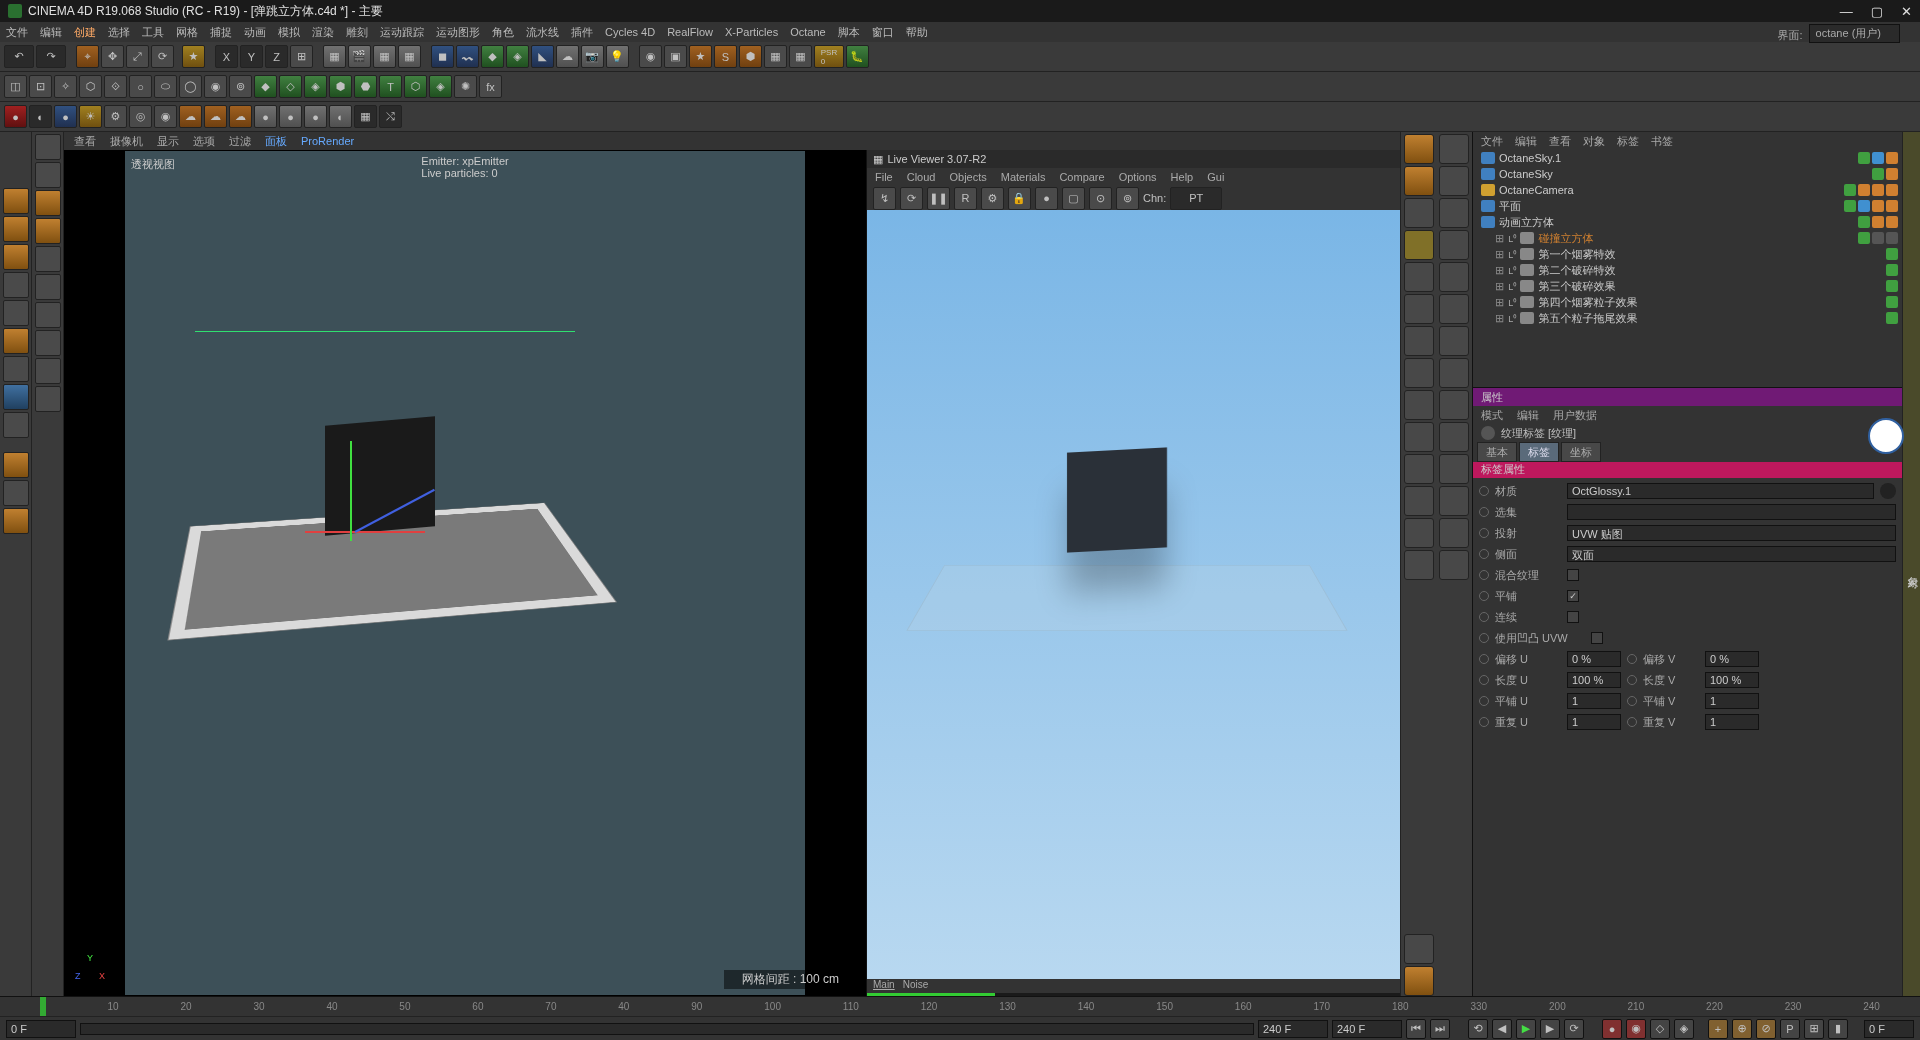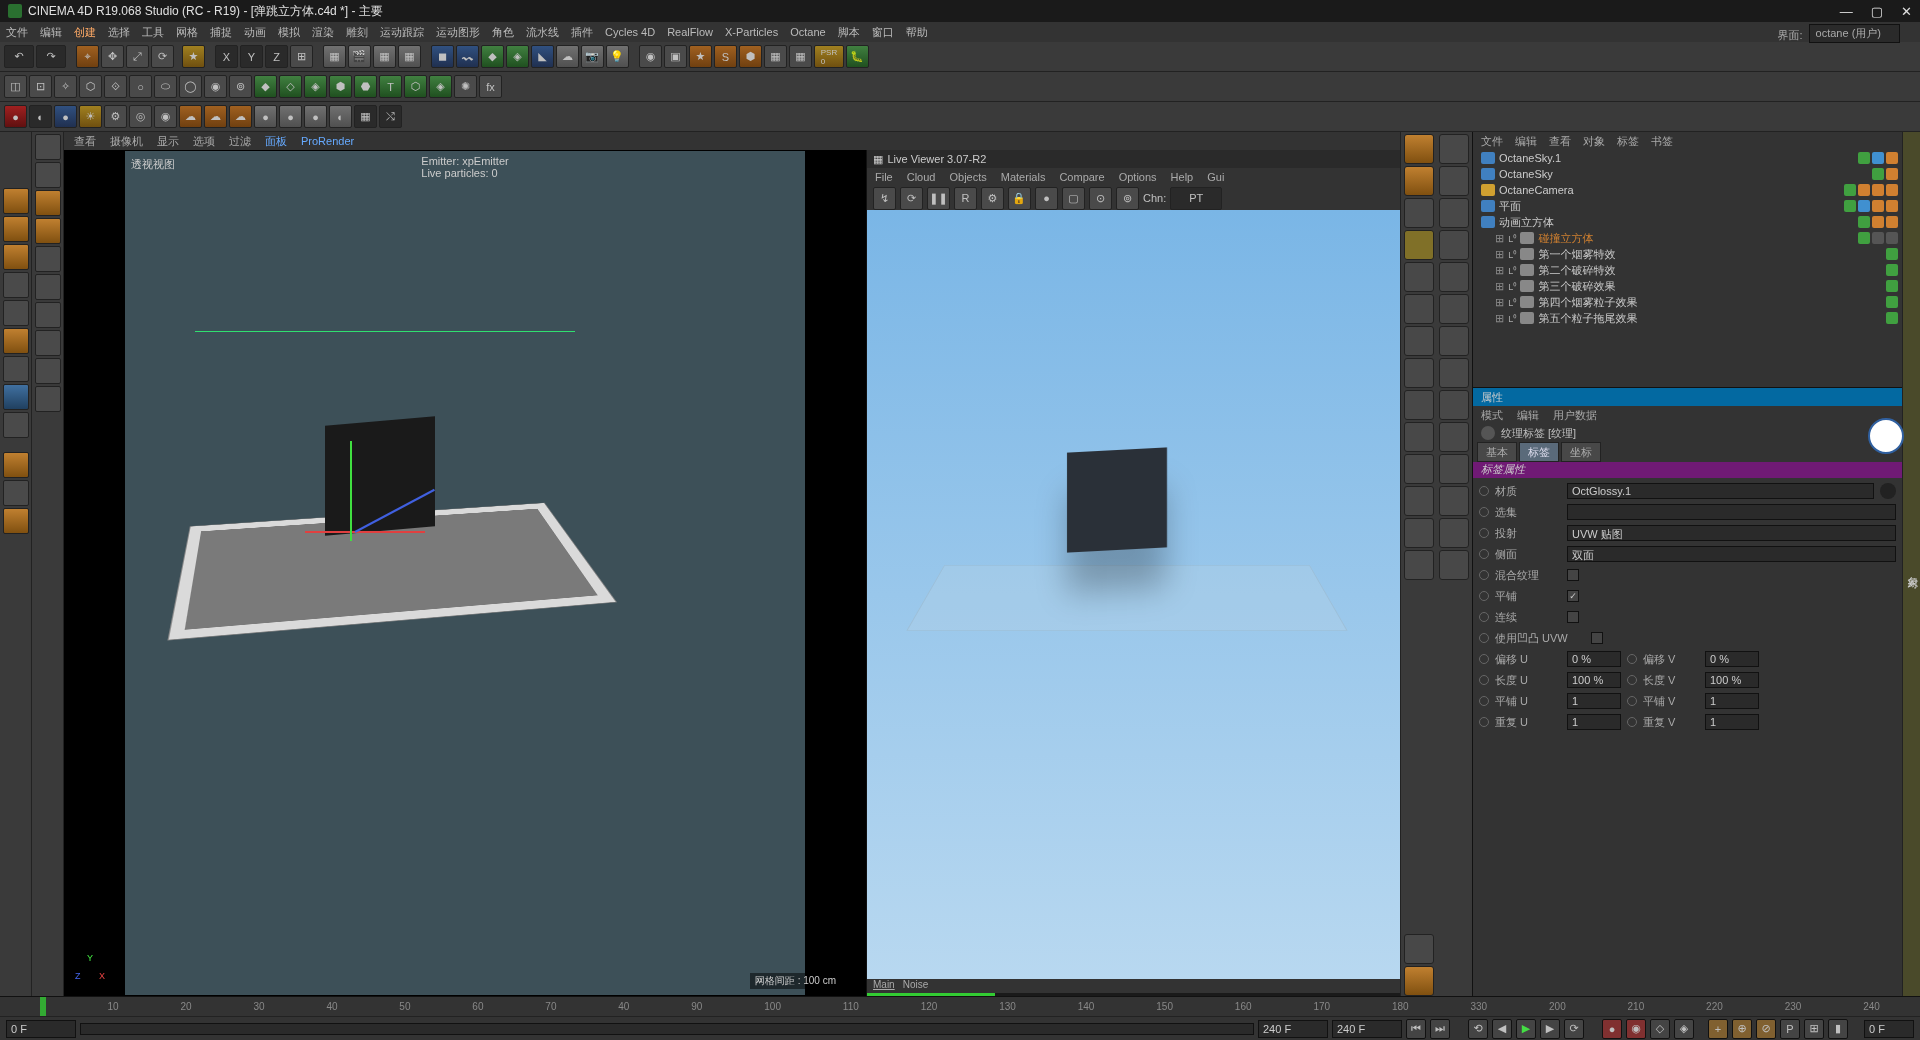--- a/index.html
+++ b/index.html
@@ -58,27 +58,27 @@
 .objrow .ico { width: 14px; height: 12px; background: #4080c0; border-radius: 2px; }
 .objrow .ico.camera { background: #d0a030; }
 .objrow .ico.null { background: #888; }
 .objrow .name { flex: 1; }
 .objrow .name.orange { color: #d08030; }
 .objrow .tags { display: flex; gap: 2px; }
 .objrow .tag { width: 12px; height: 12px; background: #555; border-radius: 2px; }
 .objrow .tag.blue { background: #4090d0; }
 .objrow .tag.orange { background: #d08030; }
 .objrow .tag.green { background: #40a040; }
-.attr-header { background: #0369a1; height: 18px; padding: 0 8px; color: #ccc; display: flex; align-items: center; }
+.attr-header { background: #701a75; height: 18px; padding: 0 8px; color: #ccc; display: flex; align-items: center; }
 .attr-mode { background: #333; height: 18px; padding: 0 8px; display: flex; gap: 14px; align-items: center; color: #aaa; }
 .attr-title { background: #333; height: 18px; padding: 0 8px; display: flex; align-items: center; gap: 6px; }
 .attr-tabs { background: #333; height: 20px; display: flex; padding: 0 4px; gap: 2px; }
 .attr-tab { background: #484848; padding: 2px 8px; color: #aaa; border: 1px solid #222; }
 .attr-tab.active { background: #5a6a7a; color: #dde; }
-.attr-section-h { background: #701a75; height: 16px; padding: 0 8px; color: #ccc; font-style: italic; }
+.attr-section-h { background: #be185d; height: 16px; padding: 0 8px; color: #ccc; }
 .attr-body { flex: 1; background: #333; padding: 4px 6px; display: flex; flex-direction: column; gap: 3px; }
 .attr-row { display: flex; align-items: center; gap: 6px; height: 18px; }
 .attr-row .bullet { width: 10px; height: 10px; border: 1px solid #666; border-radius: 50%; }
 .attr-row .lbl { width: 66px; color: #aaa; }
 .attr-row .val { flex: 1; background: #2a2a2a; border: 1px solid #111; padding: 1px 4px; color: #ccc; height: 16px; }
 .attr-row .lbl2 { width: 56px; color: #aaa; }
 .attr-row .chk { width: 12px; height: 12px; background: #444; border: 1px solid #111; }
 .attr-row .chk.on::after { content: "✓"; color: #ccc; font-size: 9px; display: block; text-align: center; line-height: 10px; }
 .farstrip { width: 18px; background: #4a4a2a; border-left: 1px solid #222; writing-mode: vertical-rl; text-align: center; padding-top: 8px; color: #ccc; }
 .timeline { background: #333; height: 20px; position: relative; border-top: 1px solid #111; display: flex; align-items: center; padding: 0 40px; }
@@ -94,21 +94,21 @@
 .topright { position: absolute; top: 24px; right: 20px; color: #aaa; display: flex; gap: 6px; align-items: flex-end; }
 .topright .dd { background: #2a2a2a; border: 1px solid #111; padding: 1px 18px 1px 6px; }
 .vpscene { position: absolute; inset: 0; }
 .floor { position: absolute; left: 120px; top: 310px; width: 400px; height: 200px; background: #dadada; transform: perspective(700px) rotateX(58deg) rotateZ(-8deg); border: 1px solid #888; }
 .floor::after { content: ""; position: absolute; inset: 12px; background: #7a7a7a; }
 .cube3 { position: absolute; left: 260px; top: 270px; width: 110px; height: 110px; background: #1a1a1a; transform: skewY(-5deg); }
 .gizmo-x { position: absolute; left: 240px; top: 380px; width: 120px; height: 2px; background: #e04040; }
 .gizmo-y { position: absolute; left: 285px; top: 290px; width: 2px; height: 100px; background: #40e040; }
 .gizmo-z { position: absolute; left: 290px; top: 380px; width: 90px; height: 2px; background: #4060e0; transform: rotate(-28deg); transform-origin: left; }
 .camlines { position: absolute; left: 130px; top: 180px; width: 380px; height: 200px; border-top: 1px solid #30e070; }
-.gridlabel { position: absolute; right: 24px; bottom: 6px; background: rgba(0,0,0,0.5); color: #ccc; padding: 1px 5px; font-size: 10px; }
+.gridlabel { position: absolute; right: 8px; bottom: 6px; background: rgba(0,0,0,0.5); color: #ccc; padding: 1px 18px; font-size: 12px; }
 .axiswidget { position: absolute; left: 8px; bottom: 8px; width: 40px; height: 40px; }
 .axiswidget .ax { position: absolute; left: 14px; bottom: 6px; font-size: 9px; }
 .badge { position: absolute; right: 16px; top: 418px; width: 36px; height: 36px; border-radius: 50%; background: #fff; border: 2px solid #3060a0; }
 </style>
 </head>
 <body>
 
 <div class="titlebar">
   <span class="icon"></span>
   <span>CINEMA 4D R19.068 Studio (RC - R19) - [弹跳立方体.c4d *] - 主要</span>

